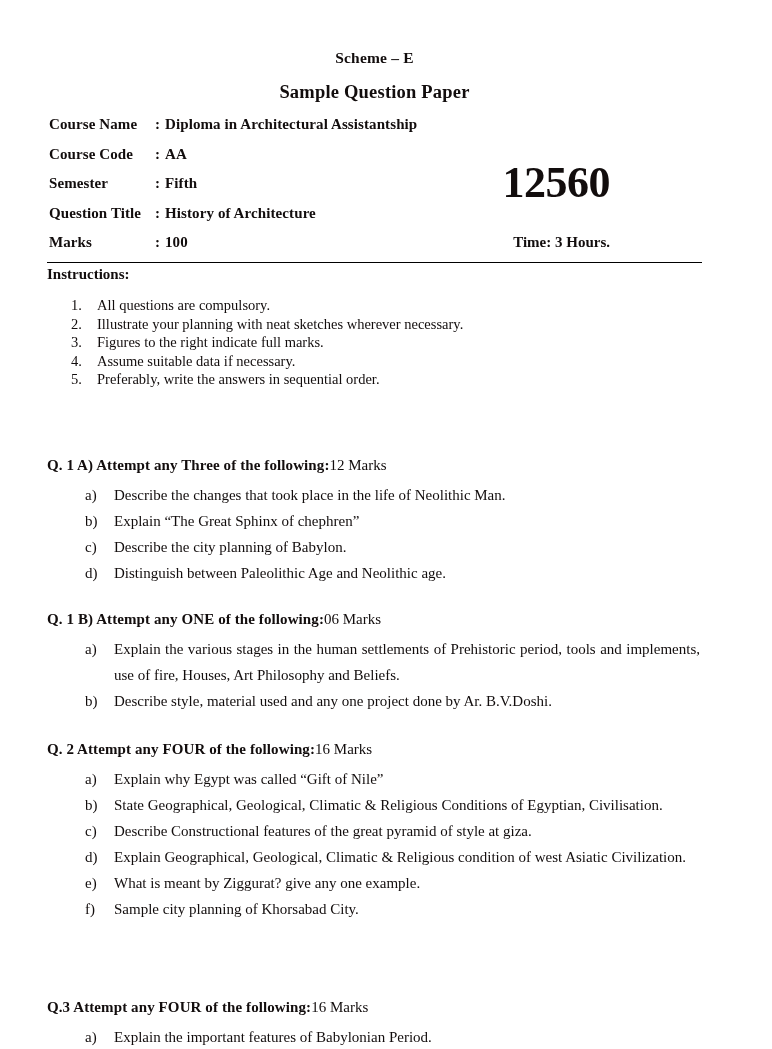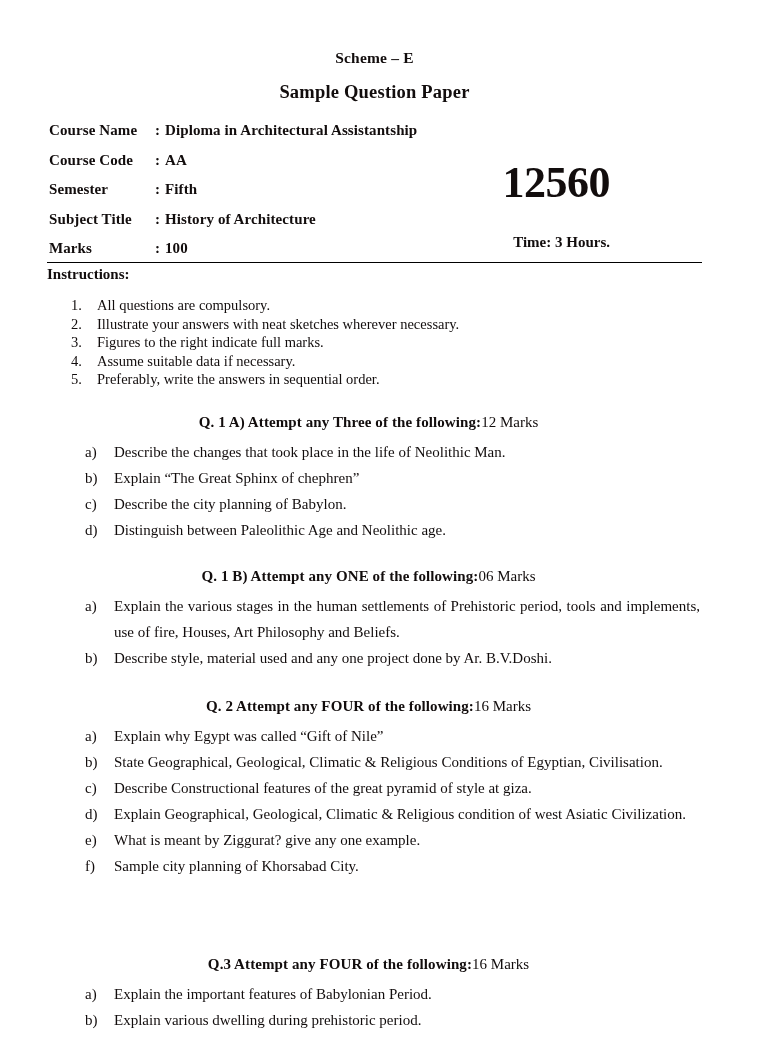--- a/index.html
+++ b/index.html
@@ -51,21 +51,21 @@
 
   
   .meta {
     position: absolute;
     left: 49px;
     top: 116px;
     width: 655px;
   }
   .meta-row {
     display: flex;
-    align-items: center;
+    align-items: flex-start;
     height: 29.5px;
     font-size: 15px;
     font-weight: bold;
     letter-spacing: 0.1px;
   }
   .meta-label {
     width: 106px;
     flex: 0 0 106px;
     white-space: nowrap;
   }
@@ -138,24 +138,25 @@
 
   
   .qsection {
     position: absolute;
     left: 47px;
     width: 655px;
   }
   .qheader {
     display: flex;
     align-items: baseline;
-    justify-content: center;
+    justify-content: flex-start;
     font-size: 15px;
     font-weight: bold;
     white-space: nowrap;
+    margin-top: 43px;
   }
   .qheader .qtitle { letter-spacing: 0.1px; }
   .qheader .qmarks {
     font-weight: normal;
     padding-right: 12px;
   }
   .qitems {
     margin: 0;
     padding: 0;
     list-style: none;
@@ -209,21 +210,21 @@
         <span class="meta-label">Course Code</span>
         <span class="meta-sep">:</span>
         <span class="meta-value">AA</span>
       </div>
       <div class="meta-row">
         <span class="meta-label">Semester</span>
         <span class="meta-sep">:</span>
         <span class="meta-value">Fifth</span>
       </div>
       <div class="meta-row">
-        <span class="meta-label">Subject Title</span>
+        <span class="meta-label">Question Title</span>
         <span class="meta-sep">:</span>
         <span class="meta-value">History of Architecture</span>
       </div>
       <div class="meta-row">
         <span class="meta-label">Marks</span>
         <span class="meta-sep">:</span>
         <span class="meta-value">100</span>
       </div>
     </div>
 
@@ -234,21 +235,21 @@
   <div class="divider"></div>
 
   <div class="instructions-heading">Instructions:</div>
   <ul class="instructions-list" id="instructions-list">
       <li>
         <span class="num">1.</span>
         <span class="itext">All questions are compulsory.</span>
       </li>
       <li>
         <span class="num">2.</span>
-        <span class="itext">Illustrate your answers with neat sketches wherever necessary.</span>
+        <span class="itext">Illustrate your planning with neat sketches wherever necessary.</span>
       </li>
       <li>
         <span class="num">3.</span>
         <span class="itext">Figures to the right indicate full marks.</span>
       </li>
       <li>
         <span class="num">4.</span>
         <span class="itext">Assume suitable data if necessary.</span>
       </li>
       <li>

